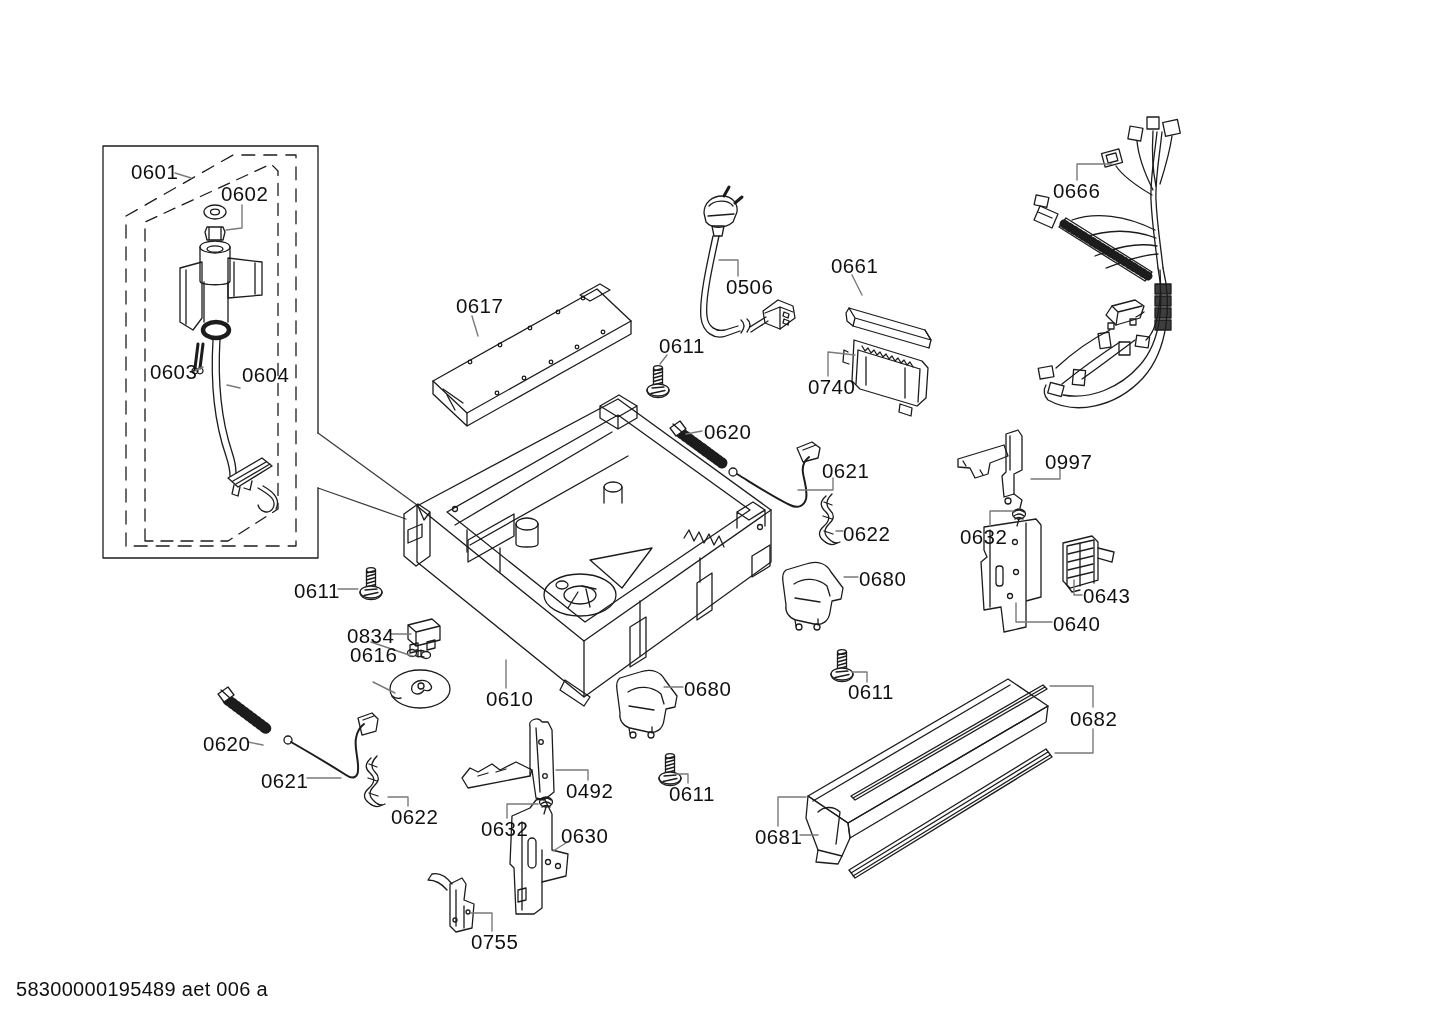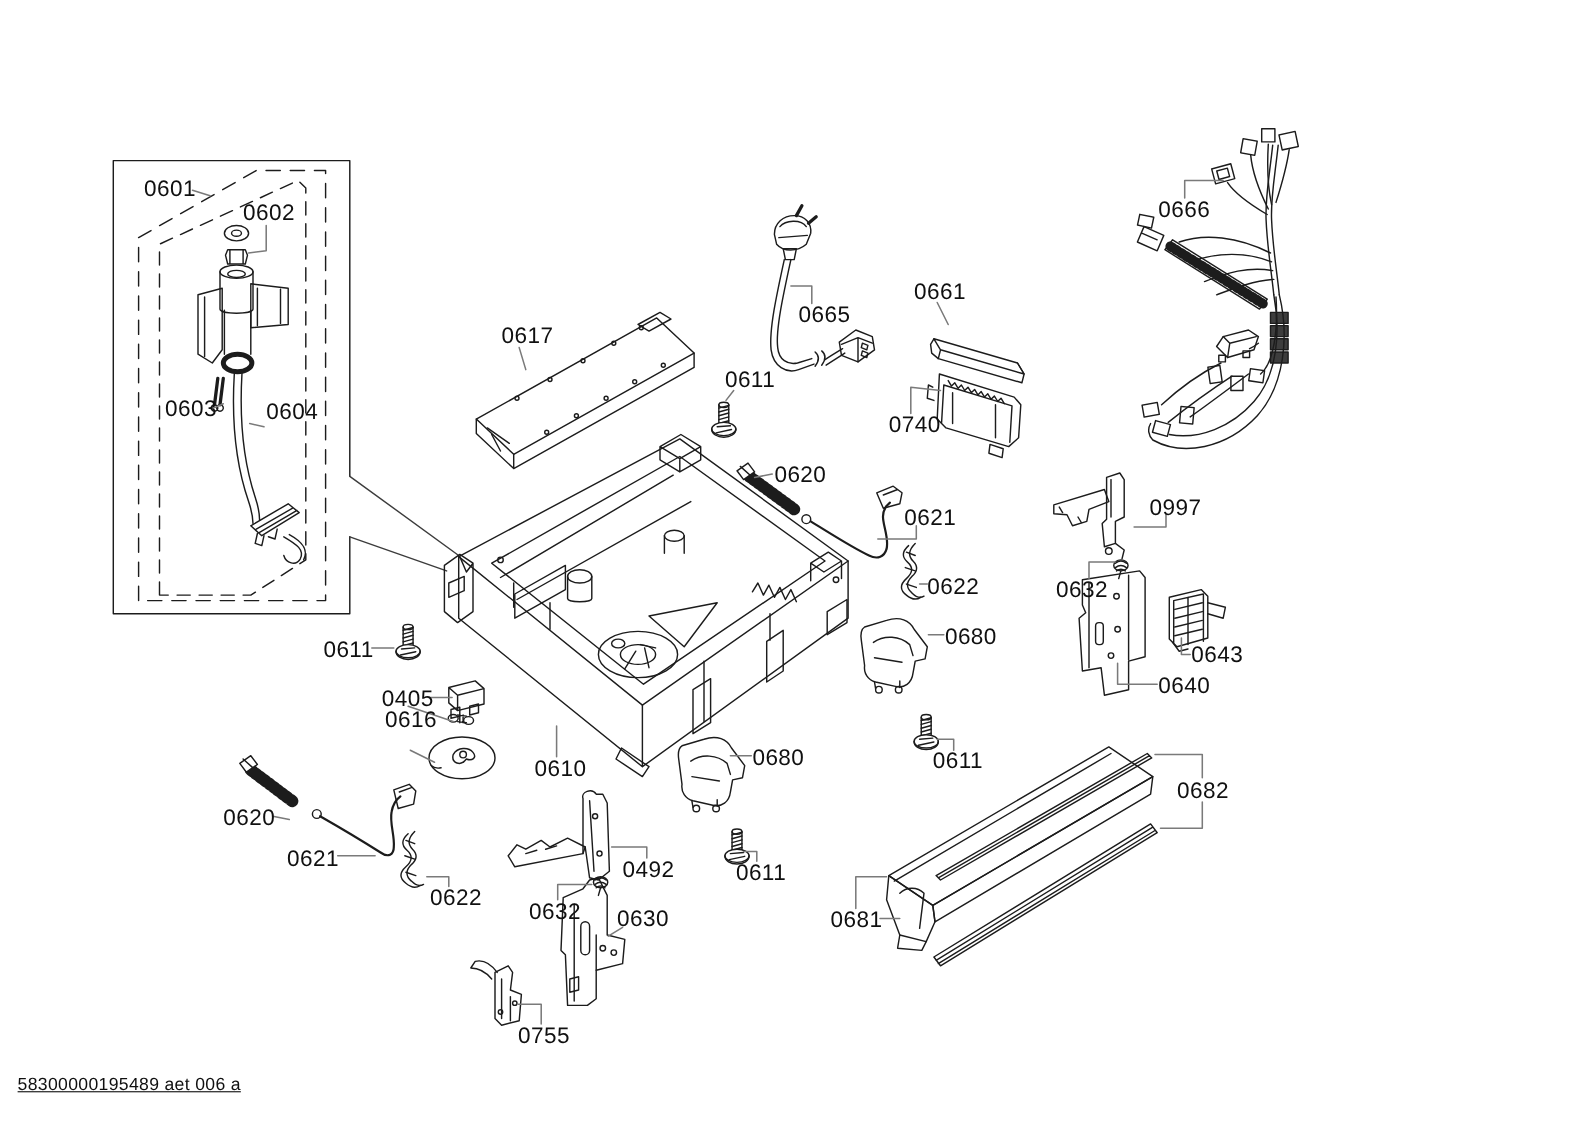--- a/index.html
+++ b/index.html
@@ -1,21 +1,21 @@
 <!DOCTYPE html>
 <html><head>
 <meta charset="utf-8">
 <style>
   html,body{margin:0;padding:0;background:#ffffff;}
   #canvas{position:relative;width:1184px;height:1019px;background:#ffffff;overflow:hidden;
           font-family:"Liberation Sans",sans-serif;}
   #art{position:absolute;left:0;top:0;}
   .lbl{position:absolute;font-size:20.5px;line-height:22px;color:#101010;white-space:nowrap;
        letter-spacing:0.4px;}
-  #footer{position:absolute;left:16px;top:978px;font-size:16px;color:#101010;letter-spacing:0.3px;text-decoration:underline;}
+  #footer{position:absolute;left:16px;top:978px;font-size:20px;color:#101010;letter-spacing:0.3px;}
 </style>
 </head>
 <body>
 
 <div id="canvas">
 
 <svg id="art" width="1442" height="1019" viewBox="0 0 1442 1019" fill="none" stroke="#1c1c1c" stroke-width="1.3" stroke-linecap="round" stroke-linejoin="round">
 
   <defs>
     <g id="screw">
@@ -323,34 +323,34 @@
     <path d="M778,826 L778,797 L806,797 M800,835 L818,835"></path>
   </g>
 </svg>
 
 <div class="lbl" style="left:131px;top:161px">0601</div>
 <div class="lbl" style="left:221px;top:183px">0602</div>
 <div class="lbl" style="left:150px;top:361px">0603</div>
 <div class="lbl" style="left:242px;top:364px">0604</div>
 <div class="lbl" style="left:456px;top:295px">0617</div>
 <div class="lbl" style="left:659px;top:335px">0611</div>
-<div class="lbl" style="left:726px;top:276px">0665</div>
+<div class="lbl" style="left:726px;top:276px">0506</div>
 <div class="lbl" style="left:831px;top:255px">0661</div>
 <div class="lbl" style="left:808px;top:376px">0740</div>
 <div class="lbl" style="left:1053px;top:180px">0666</div>
 <div class="lbl" style="left:704px;top:421px">0620</div>
 <div class="lbl" style="left:822px;top:460px">0621</div>
 <div class="lbl" style="left:843px;top:523px">0622</div>
 <div class="lbl" style="left:1045px;top:451px">0997</div>
 <div class="lbl" style="left:960px;top:526px">0632</div>
 <div class="lbl" style="left:1083px;top:585px">0643</div>
 <div class="lbl" style="left:1053px;top:613px">0640</div>
 <div class="lbl" style="left:859px;top:568px">0680</div>
 <div class="lbl" style="left:294px;top:580px">0611</div>
-<div class="lbl" style="left:347px;top:625px">0405</div>
+<div class="lbl" style="left:347px;top:625px">0834</div>
 <div class="lbl" style="left:350px;top:644px">0616</div>
 <div class="lbl" style="left:486px;top:688px">0610</div>
 <div class="lbl" style="left:684px;top:678px">0680</div>
 <div class="lbl" style="left:848px;top:681px">0611</div>
 <div class="lbl" style="left:669px;top:783px">0611</div>
 <div class="lbl" style="left:203px;top:733px">0620</div>
 <div class="lbl" style="left:261px;top:770px">0621</div>
 <div class="lbl" style="left:391px;top:806px">0622</div>
 <div class="lbl" style="left:566px;top:780px">0492</div>
 <div class="lbl" style="left:481px;top:818px">0632</div>

